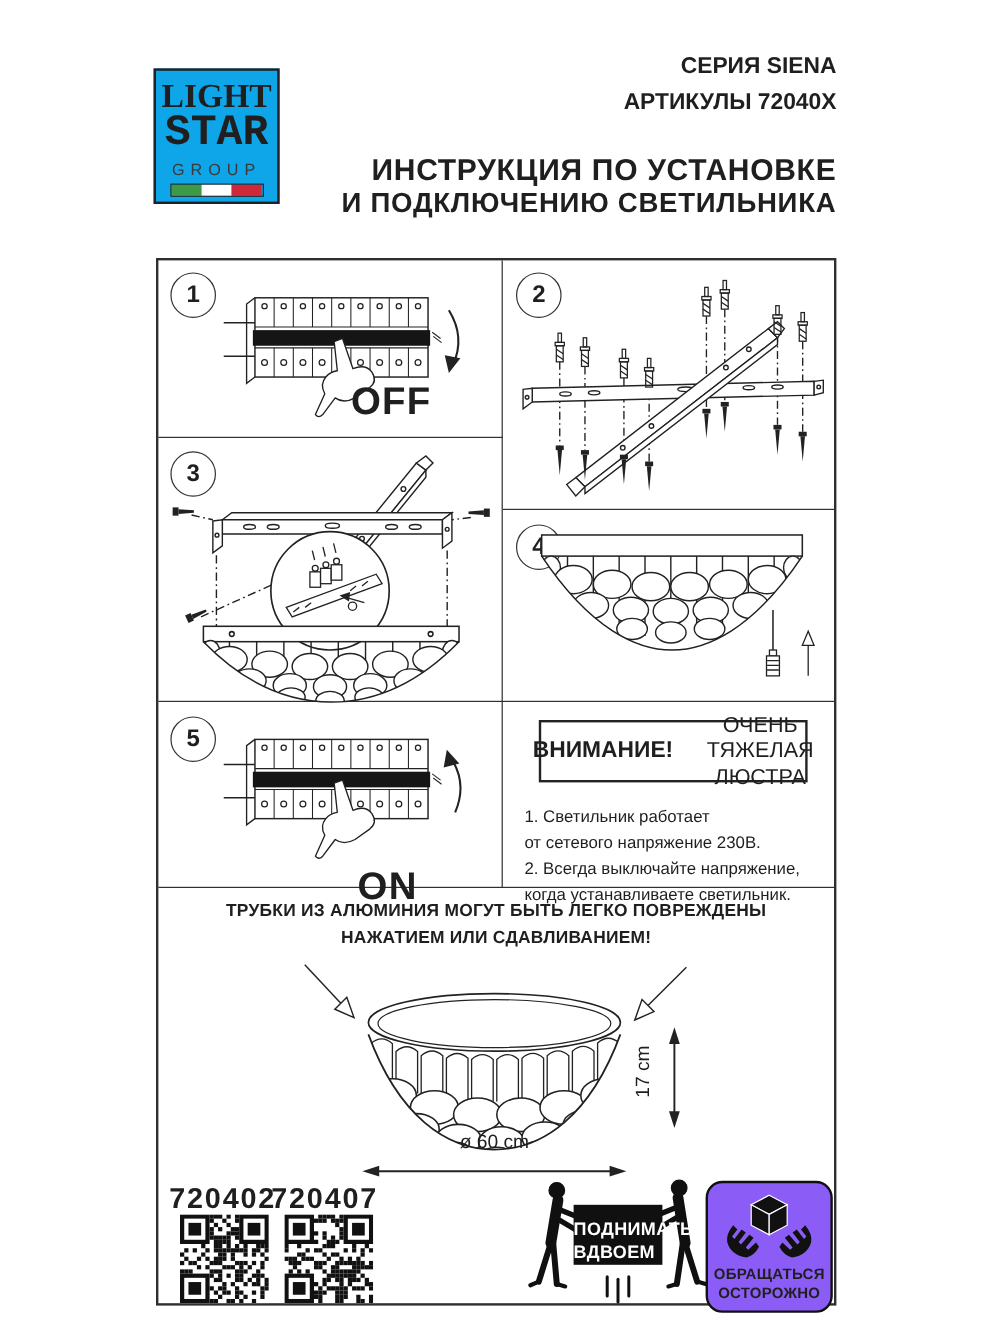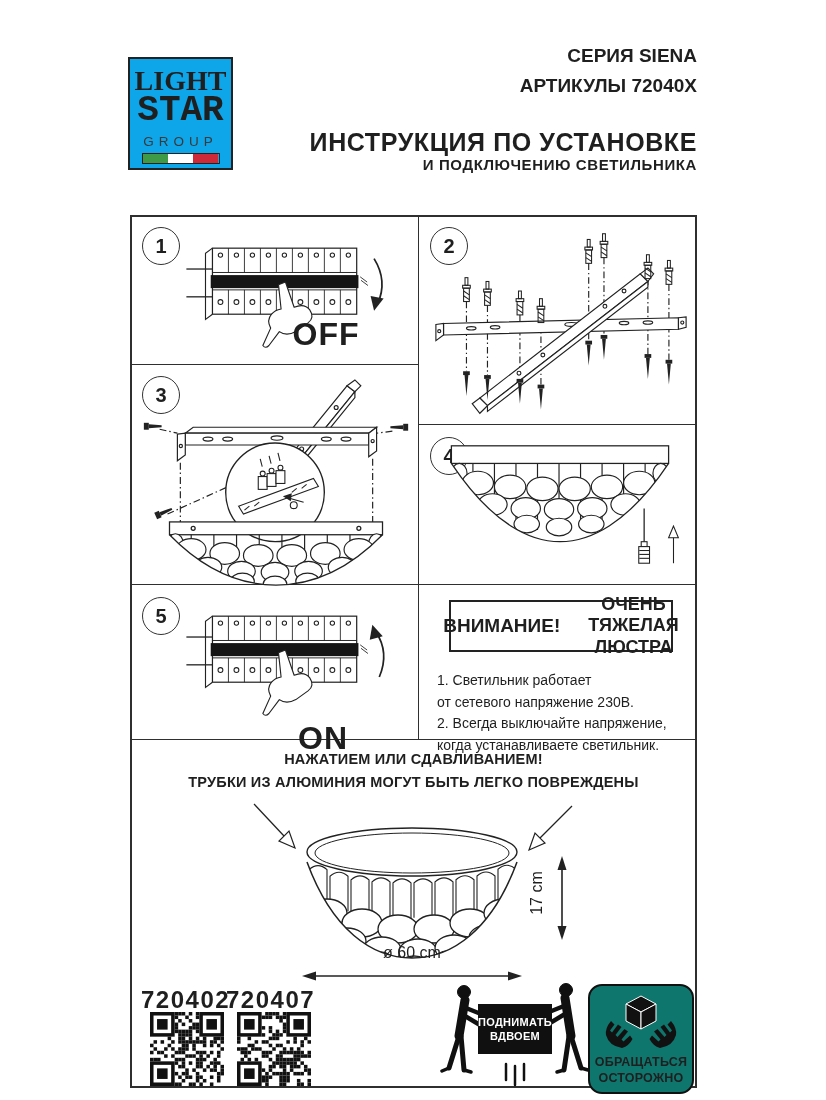--- a/index.html
+++ b/index.html
@@ -18,27 +18,27 @@
   .flag div{flex:1;}
   
   .hline{font-weight:700;text-align:right;}
   
   .badge{width:36px;height:36px;border:1.7px solid #333;border-radius:50%;display:flex;
          align-items:center;justify-content:center;font-size:20px;font-weight:600;background:#fff;}
   .switchlbl{font-size:32px;font-weight:600;letter-spacing:1px;}
   .attn-box{box-sizing:border-box;border:2px solid #222;display:flex;flex-direction:row;
             align-items:center;justify-content:center;text-align:center;}
   .attn-t1{font-size:19px;font-weight:700;line-height:1.2;}
-  .attn-t2{font-size:18px;font-weight:700;line-height:1.2;padding-left:28px;}
+  .attn-t2{font-size:18px;font-weight:400;line-height:1.2;padding-left:28px;}
   .notes{font-size:14px;line-height:1.55;font-weight:400;}
   .bwarn{font-size:14.5px;font-weight:700;line-height:1.58;text-align:center;letter-spacing:.2px;}
   .dimlbl{font-size:16px;font-weight:500;text-align:center;}
   .artlbl{font-size:24px;font-weight:600;letter-spacing:1.5px;}
-  .platetxt{color:#fff;font-size:11px;font-weight:700;text-align:center;line-height:1.25;letter-spacing:.3px;}
-  .handlebox{box-sizing:border-box;border:2.5px solid #111;border-radius:14px;background:#0f766e;text-align:center;}
+  .platetxt{color:#fff;font-size:15px;font-weight:700;line-height:1.25;letter-spacing:.3px;}
+  .handlebox{box-sizing:border-box;border:2.5px solid #111;border-radius:14px;background:#8b5cf6;text-align:center;}
   .handletxt{font-size:12.5px;font-weight:700;line-height:1.3;letter-spacing:.2px;}
 </style>
 </head>
 <body>
 
 <div class="page">
 
   <svg width="0" height="0" style="position:absolute">
     <defs>
       <g id="breakerUnit">
@@ -100,21 +100,21 @@
     <div class="l3">GROUP</div>
     <div class="flag">
       <div style="background: rgb(63, 154, 71);"></div>
         <div style="background: rgb(255, 255, 255);"></div>
         <div style="background: rgb(206, 41, 57);"></div>
     </div>
   </div>
   <div class="abs hline" style="right:129px;top:45px;font-size:19px;">СЕРИЯ SIENA</div>
   <div class="abs hline" style="right:129px;top:75px;font-size:19px;">АРТИКУЛЫ 72040X</div>
   <div class="abs hline" style="right:129px;top:128px;font-size:25px;letter-spacing:.6px;margin-left:24px;">ИНСТРУКЦИЯ ПО УСТАНОВКЕ</div>
-  <div class="abs hline" style="right:129px;top:156px;font-size:15px;letter-spacing:.6px;">И ПОДКЛЮЧЕНИЮ СВЕТИЛЬНИКА</div>
+  <div class="abs hline" style="right:129px;top:156px;font-size:23px;letter-spacing:.6px;">И ПОДКЛЮЧЕНИЮ СВЕТИЛЬНИКА</div>
 
   <div class="cell" style="left:130px;top:215px;width:567px;height:873px;border-width:2px;"></div>
   <div class="cell" style="left:132px;top:217px;width:287px;height:148px;border-right-width:1.5px;border-bottom-width:1.5px;"></div>
   <div class="cell" style="left:132px;top:365px;width:287px;height:220px;border-right-width:1.5px;border-bottom-width:1.5px;"></div>
   <div class="cell" style="left:132px;top:585px;width:287px;height:155px;border-right-width:1.5px;border-bottom-width:1.5px;"></div>
   <div class="cell" style="left:419px;top:217px;width:276px;height:208px;border-bottom-width:1.5px;"></div>
   <div class="cell" style="left:419px;top:425px;width:276px;height:160px;border-bottom-width:1.5px;"></div>
   <div class="cell" style="left:419px;top:585px;width:276px;height:155px;border-bottom-width:1.5px;"></div>
 
   <div class="abs badge" style="left:142px;top:227px;">1</div>
@@ -427,22 +427,22 @@
     <div class="attn-t2">ОЧЕНЬ ТЯЖЕЛАЯ ЛЮСТРА</div>
   </div>
   <div class="abs notes" style="left:437px;top:670px;width:252px;">
     <div>1. Светильник работает</div>
     <div>от сетевого напряжение 230В.</div>
     <div>2. Всегда выключайте напряжение,</div>
     <div>когда устанавливаете светильник.</div>
   </div>
 
   <div class="abs bwarn" style="left:132px;top:748px;width:563px;">
+    <div>ТРУБКИ ИЗ АЛЮМИНИЯ МОГУТ БЫТЬ ЛЕГКО ПОВРЕЖДЕНЫ</div>
     <div>НАЖАТИЕМ ИЛИ СДАВЛИВАНИЕМ!</div>
-    <div>ТРУБКИ ИЗ АЛЮМИНИЯ МОГУТ БЫТЬ ЛЕГКО ПОВРЕЖДЕНЫ</div>
   </div>
 
   <svg class="abs" style="left:232px;top:800px;" width="360" height="200" viewBox="0 0 360 200">
     <defs>
       <clipPath id="bowlClipB">
           <path d="M75,62 C100,130 140,158 180,158 C220,158 260,130 285,62 L285,34 L75,34 Z"></path>
         </clipPath>
     </defs>
     <ellipse cx="180" cy="52" rx="105" ry="24" class="ink" stroke-width="1.4"></ellipse>
     <ellipse cx="180" cy="53" rx="97" ry="20" class="ink" stroke-width="1"></ellipse>

